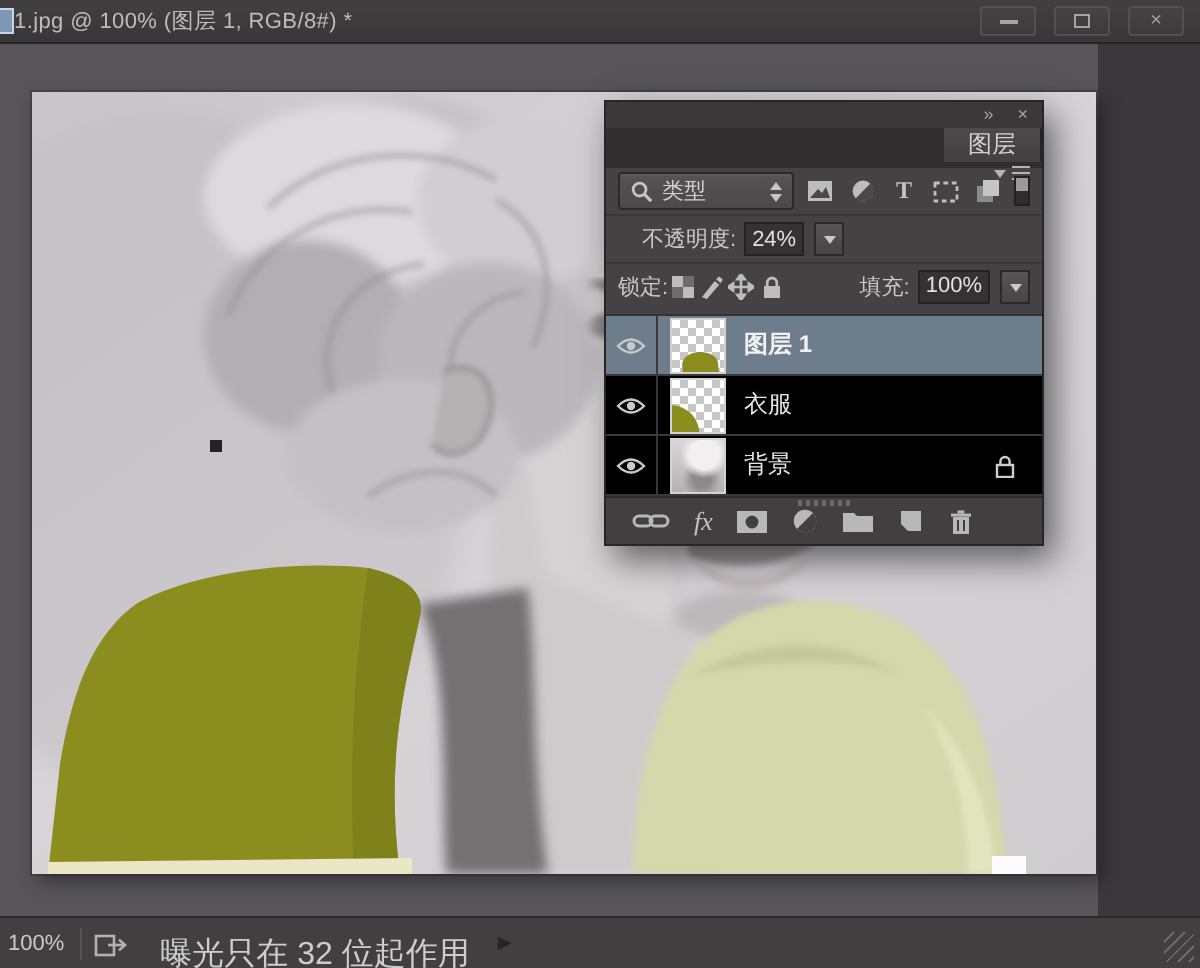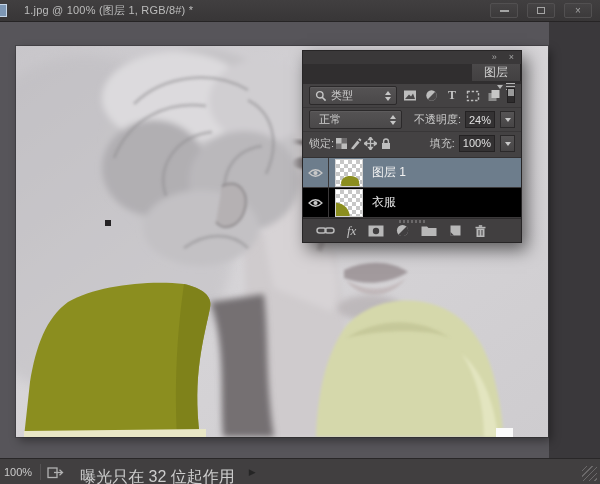--- a/index.html
+++ b/index.html
@@ -6,21 +6,21 @@
   html,body { background:#222; }
   body { font-family:"Liberation Sans","DejaVu Sans",sans-serif; }
   .app { position:relative; width:600px; height:484px; overflow:hidden; background:#57555a; }
 
   
   .titlebar { position:absolute; left:0; top:0; width:600px; height:22px;
     background:linear-gradient(#413f40,#383637); border-bottom:1px solid #262425;
     display:flex; align-items:center; }
   .docicon { width:9px; height:13px; margin-left:-2px; background:#7d97b5;
     border:1px solid #c6d6e8; }
-  .title-text { margin-left:17px; font-size:11px; color:#bcbcbc; letter-spacing:.2px; }
+  .title-text { margin-left:0; font-size:11px; color:#bcbcbc; letter-spacing:.2px; }
   .wincontrols { margin-left:auto; margin-right:8px; display:flex; gap:9px; }
   .winbtn { width:28px; height:15px; display:flex; align-items:center; justify-content:center;
     border:1px solid #525051; border-radius:2px; color:#a4a4a4; font-size:10px; line-height:1;
     background:linear-gradient(#454344,#3c3a3b); cursor:default; }
   .winbtn .minbar { width:9px; height:2px; background:#a4a4a4; }
   .winbtn .maxbox { width:8px; height:7px; border:1.5px solid #a4a4a4; }
 
   
   .workspace { position:absolute; left:0; top:22px; width:600px; height:436px; background:#57555a; }
   .dock-strip { position:absolute; right:0; top:0; width:51px; height:100%; background:#3a383b; }
@@ -90,21 +90,21 @@
     background-size:8px 8px; background-position:0 0,4px 4px; }
   .thumb .blob-bottom { position:absolute; left:5px; right:3px; bottom:-1px; height:11px;
     background:#8b8e1f; border-radius:80% 100% 0 0 / 100% 100% 0 0; transform:rotate(-5deg); }
   .thumb .blob-left { position:absolute; left:-1px; bottom:-1px; width:15px; height:14px;
     background:#8b8e1f; border-radius:0 95% 0 0 / 0 100% 0 0; transform:rotate(3deg); }
   .thumb.portrait { background-image:
       radial-gradient(circle at 62% 28%, #f1eff0 0 30%, rgba(241,239,240,0) 48%),
       radial-gradient(circle at 42% 60%, #8e8a8c 0 20%, rgba(142,138,140,0) 45%),
       linear-gradient(180deg,#d9d7d8,#b4b2b3); background-size:cover; }
   .layer-name { margin-left:10px; font-size:12px; color:#e3e3e3; }
-  .layer-row.selected .layer-name { color:#f2f2f2; }
+  .layer-row.selected .layer-name { color:#f2f2f2;font-weight:bold; }
   .row-lock { margin-left:auto; margin-right:13px; display:flex; }
 
   .p-footer { position:relative; height:24px; background:#413f40; border-top:1px solid #2d2b2c;
     display:flex; align-items:center; gap:12px; padding:0 10px 0 13px; }
   .p-footer::before { content:""; position:absolute; left:50%; top:1px; transform:translateX(-50%);
     width:26px; height:3px;
     background:repeating-linear-gradient(90deg,#6a6869 0 2px, transparent 2px 4px); }
   .fx-label { font-style:italic; font-family:"Liberation Serif",serif; font-size:13px;
     color:#c2c2c2; line-height:1; }
 
@@ -250,27 +250,20 @@
         <span class="f-ico">
           <svg width="14" height="13" viewBox="0 0 14 13">
               <rect x="1.5" y="4" width="8" height="8" fill="#8b8b8b"></rect>
               <rect x="4.5" y="1" width="8" height="8" fill="#c6c6c6"></rect>
             </svg>
         </span>
         <span class="f-toggle"></span>
       </div>
 
       <div class="p-row p-blend">
-        <div class="p-select sel-blend">
-          <span class="lbl">正常</span>
-          <span class="spin">
-              <i class="up"></i>
-              <i class="dn"></i>
-            </span>
-        </div>
         <span class="p-label gap12">不透明度:</span>
         <span class="p-valuebox">24%</span>
         <span class="p-dropbtn">
             <i></i>
           </span>
       </div>
 
       <div class="p-row p-lock">
         <span class="p-label">锁定:</span>
         <span class="f-ico" style="width:14px">
@@ -326,20 +319,36 @@
           <span class="eye-cell">
             <svg width="15" height="10" viewBox="0 0 15 10">
                 <path d="M1 5 Q7.5 -1.5 14 5 Q7.5 11.5 1 5 Z" fill="none" stroke="#c9c9c9" stroke-width="1.2"></path>
                 <circle cx="7.5" cy="5" r="2.1" fill="#c9c9c9"></circle>
               </svg>
           </span>
           <span class="thumb">
               <span class="blob-left"></span>
             </span>
           <span class="layer-name">衣服</span>
+        </div>
+        <div class="layer-row">
+          <span class="eye-cell">
+            <svg width="15" height="10" viewBox="0 0 15 10">
+                <path d="M1 5 Q7.5 -1.5 14 5 Q7.5 11.5 1 5 Z" fill="none" stroke="#c9c9c9" stroke-width="1.2"></path>
+                <circle cx="7.5" cy="5" r="2.1" fill="#c9c9c9"></circle>
+              </svg>
+          </span>
+          <span class="thumb portrait"></span>
+          <span class="layer-name">背景</span>
+          <span class="row-lock">
+            <svg width="11" height="12" viewBox="0 0 11 12">
+                <rect x="1.5" y="5.5" width="8" height="6" fill="none" stroke="#cdcdcd" stroke-width="1.2"></rect>
+                <path d="M3.2 5.5 V3.8 a2.3 2.3 0 0 1 4.6 0 V5.5" fill="none" stroke="#cdcdcd" stroke-width="1.2"></path>
+              </svg>
+          </span>
         </div>
       </div>
 
       <div class="p-footer">
         <span>
           <svg width="19" height="11" viewBox="0 0 19 11" fill="none" stroke="#b8b8b8" stroke-width="1.5">
               <rect x="1" y="3" width="9" height="5" rx="2.5"></rect>
               <rect x="9" y="3" width="9" height="5" rx="2.5"></rect>
             </svg>
         </span>

